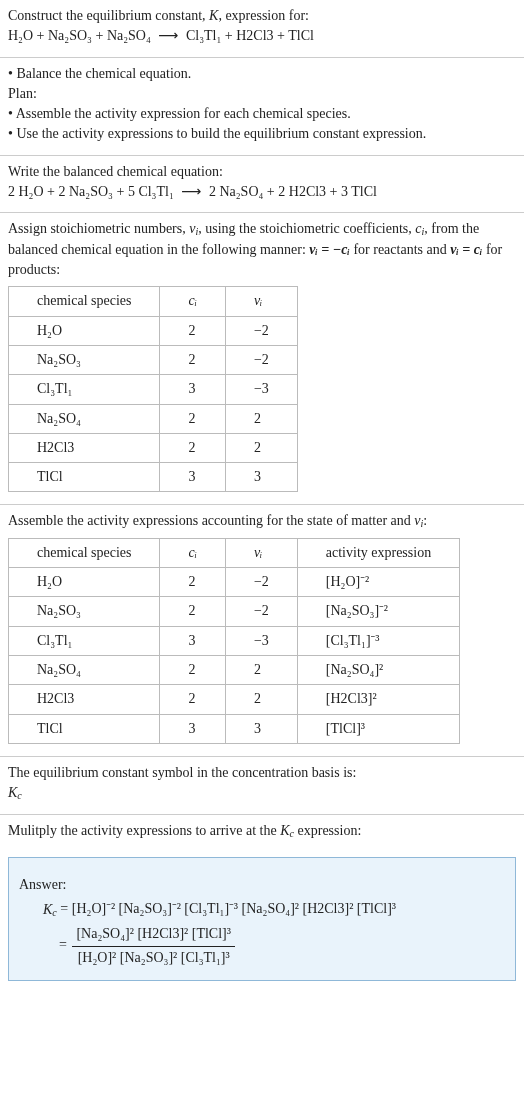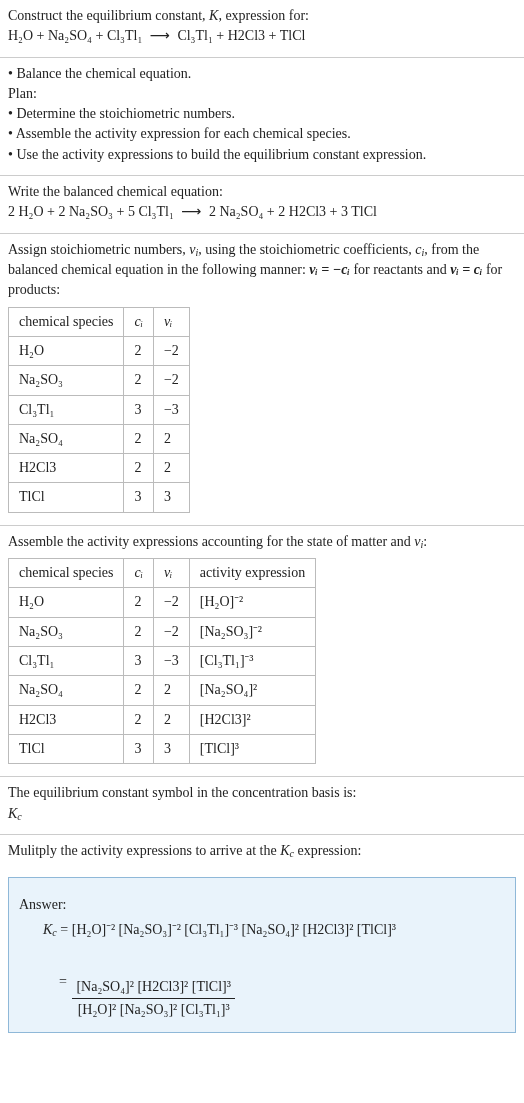--- a/index.html
+++ b/index.html
@@ -29,21 +29,21 @@
   }
   .italic { font-style: italic; }
   .arrow { padding: 0 4px; }
   table.data {
     border-collapse: collapse;
     margin-top: 6px;
     margin-bottom: 2px;
   }
   table.data th, table.data td {
     border: 1px solid #bbb;
-    padding: 4px 10px;
+    padding: 4px 28px;
     text-align: left;
     font-weight: normal;
     white-space: nowrap;
   }
   table.data th {
     background: #fff;
   }
   .answer-box {
     border: 1px solid #8fb8d8;
     background: #e9f3fb;
@@ -56,21 +56,20 @@
   .frac {
     display: inline-block;
     vertical-align: middle;
     text-align: center;
     margin: 0 2px;
   }
   .frac .num {
     display: block;
     border-bottom: 1px solid #222;
     padding: 0 4px 1px 4px;
-    margin-top: 32px;
   }
   .frac .den {
     display: block;
     padding: 1px 4px 0 4px;
   }
   .kc-line {
     margin-top: 4px;
     padding-left: 24px;
   }
   .kc-eq {
@@ -80,31 +79,30 @@
   .nowrap { white-space: nowrap; font-weight: bold; }
 </style>
 </head>
 <body>
 
 <div class="section">
   <div>
     <span>Construct the equilibrium constant, </span><span class="italic">K</span><span>, expression for:</span>
   </div>
   <div class="eqn">
-    <span>H₂O + Na₂SO₄ + Cl₃Tl₁</span>
+    <span>H₂O + Na₂SO₃ + Na₂SO₄</span>
     <span class="arrow">⟶</span>
     <span>Cl₃Tl₁ + H2Cl3 + TlCl</span>
   </div>
 </div>
 <hr class="hr">
 
 <div class="section">
   <div>• Balance the chemical equation.</div>
   <div>Plan:</div>
-  <div>• Determine the stoichiometric numbers.</div>
   <div>• Assemble the activity expression for each chemical species.</div>
   <div>• Use the activity expressions to build the equilibrium constant expression.</div>
 </div>
 <hr class="hr">
 
 <div class="section">
   <div>Write the balanced chemical equation:</div>
   <div class="eqn">
     <span>2 H₂O + 2 Na₂SO₃ + 5 Cl₃Tl₁</span>
     <span class="arrow">⟶</span>

